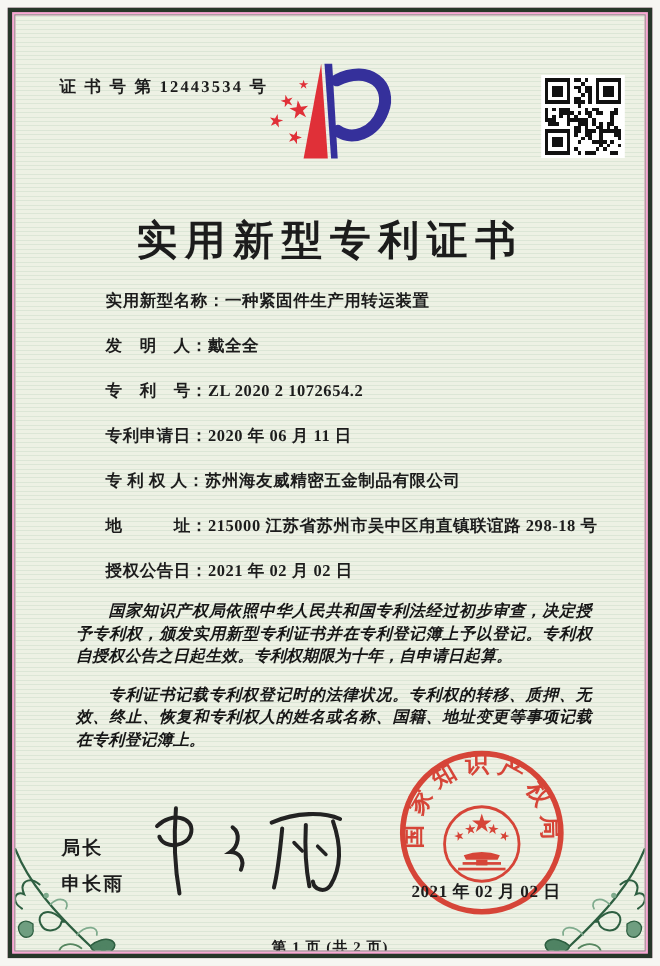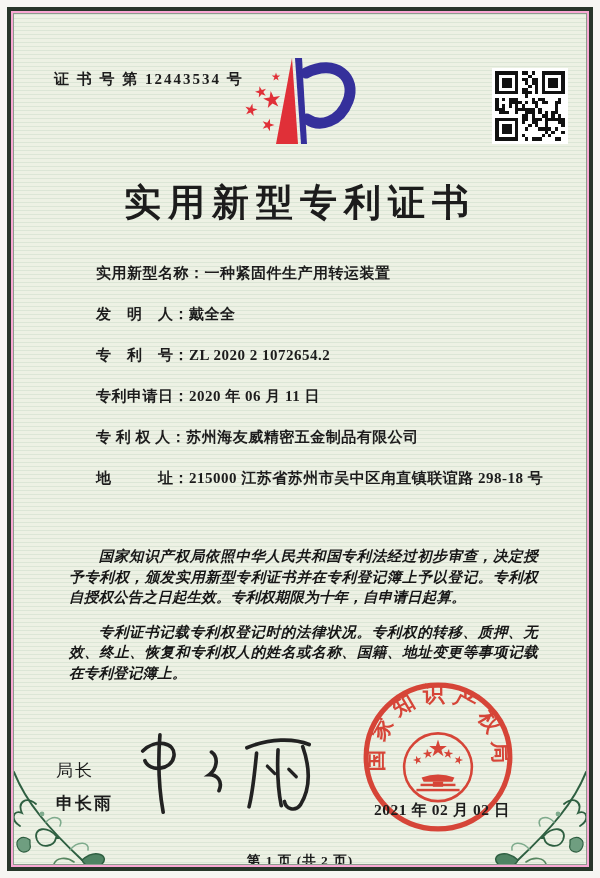--- a/index.html
+++ b/index.html
@@ -9,31 +9,31 @@
   .frame-outer{border:4px solid #273629;height:100%;box-sizing:border-box;padding:2px;background:#f9a8d4;}
   .frame-inner{border:1px solid #8d9c8e;height:100%;box-sizing:border-box;position:relative;overflow:hidden;}
   .paper{position:absolute;inset:0;
          background-color:#edf1e4;
          background-image:repeating-linear-gradient(180deg,
             rgba(150,186,158,0.20) 0px, rgba(150,186,158,0.20) 1px,
             rgba(0,0,0,0) 1px, rgba(0,0,0,0) 4px);}
   .cert-no{position:absolute;left:40px;top:56px;font-size:15px;font-weight:700;letter-spacing:2px;}
   .logo{position:absolute;left:210px;top:40px;width:150px;height:115px;}
   .qr{position:absolute;left:478px;top:54px;width:76px;height:76px;}
-  .title{position:absolute;left:0;right:0;top:164px;margin:0;text-align:center;
+  .title{position:absolute;left:0;right:0;top:164px;margin:16px;text-align:center;
          font-size:37px;font-weight:700;letter-spacing:7px;}
   .fields{position:absolute;left:41px;right:26px;top:250px;font-size:15px;font-weight:700;}
   .field-row{height:41px;position:relative;white-space:nowrap;margin-left:41px;}
   .flabel{letter-spacing:0.5px;}
   .fvalue{letter-spacing:0.5px;}
   .grant-no-pair{position:absolute;left:255px;top:0;}
   .paras{position:absolute;left:41px;right:34px;top:518px;}
   .paras p{margin:14px;font-size:14.5px;line-height:20.5px;text-indent:2.05em;
            font-style:italic;font-weight:600;letter-spacing:0.2px;color:#161616;text-align:justify;}
-  .sig-title{position:absolute;left:42px;top:745px;font-size:17px;font-weight:400;letter-spacing:2px;}
+  .sig-title{position:absolute;left:42px;top:745px;font-size:17px;font-weight:700;letter-spacing:2px;}
   .sig-name{position:absolute;left:42px;top:778px;font-size:17px;font-weight:700;letter-spacing:2px;}
   .signature{position:absolute;left:105px;top:708px;width:215px;height:102px;}
   .seal{position:absolute;left:347px;top:666px;width:154px;height:154px;opacity:0.93;z-index:2;}
   .seal-date{position:absolute;left:360px;top:786px;font-size:15.5px;font-weight:700;
              letter-spacing:0.5px;color:#1d1d1d;z-index:3;}
   .footer{position:absolute;left:0;right:0;top:826px;text-align:center;
           font-size:13.5px;font-weight:600;letter-spacing:1px;margin-top:12px;}
   .flourish{position:absolute;bottom:-2px;width:118px;height:96px;z-index:1;}
   .flourish.bl{left:-2px;transform:scaleX(-1);}
   .flourish.br{right:-2px;}
@@ -228,20 +228,21 @@
       <div class="field-row">
         <span class="flabel">专利申请日：</span><span class="fvalue">2020 年 06 月 11 日</span>
       </div>
       <div class="field-row">
         <span class="flabel">专 利 权 人：</span><span class="fvalue">苏州海友威精密五金制品有限公司</span>
       </div>
       <div class="field-row">
         <span class="flabel">地　　　址：</span><span class="fvalue">215000 江苏省苏州市吴中区甪直镇联谊路 298-18 号</span>
       </div>
       <div class="field-row">
+        <span><span class="flabel">授权公告日：</span><span class="fvalue">2021 年 02 月 02 日</span></span>
       </div>
     </div>
 
     <div class="paras">
       <p>国家知识产权局依照中华人民共和国专利法经过初步审查，决定授予专利权，颁发实用新型专利证书并在专利登记簿上予以登记。专利权自授权公告之日起生效。专利权期限为十年，自申请日起算。</p>
       <p>专利证书记载专利权登记时的法律状况。专利权的转移、质押、无效、终止、恢复和专利权人的姓名或名称、国籍、地址变更等事项记载在专利登记簿上。</p>
     </div>
 
     <div class="sig-title">局长</div>
     <div class="sig-name">申长雨</div>

